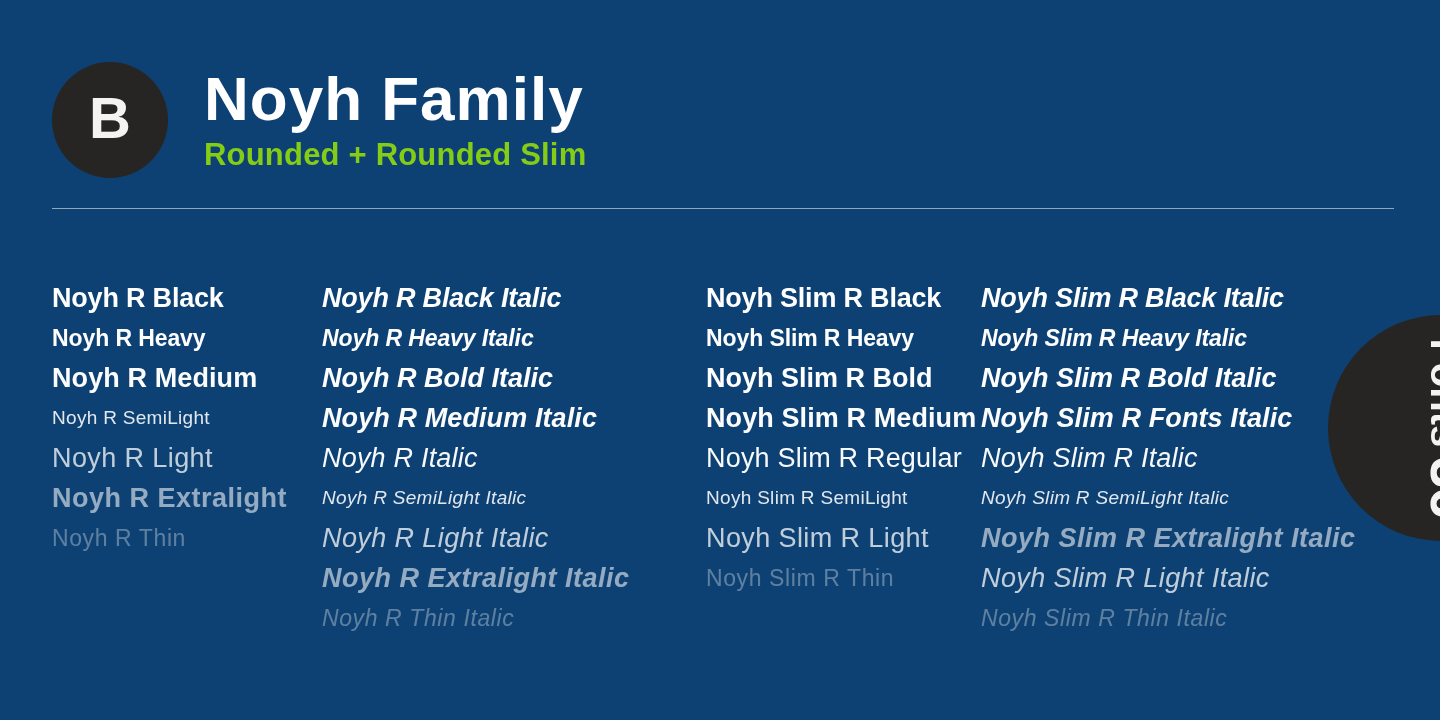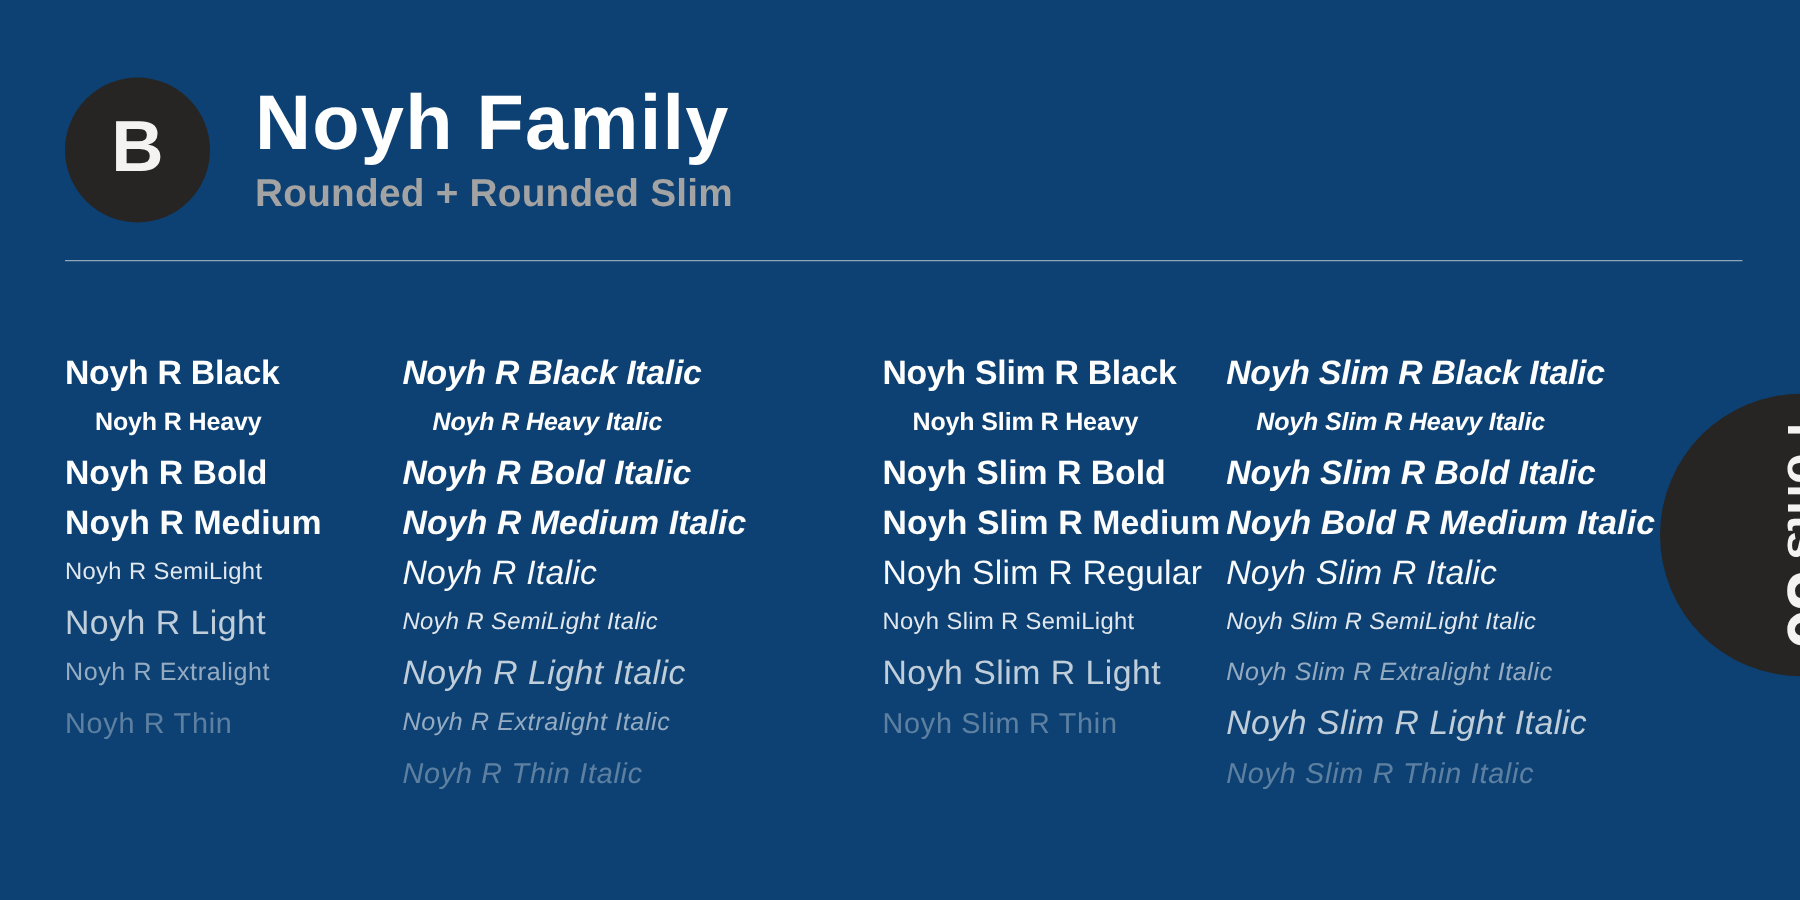--- a/index.html
+++ b/index.html
@@ -110,21 +110,21 @@
     font-size: 62px;
     font-weight: 700;
     color: #ffffff;
     line-height: 1.05;
     letter-spacing: 1px;
     margin: 0;
   }
   .sub-title {
     font-size: 31px;
     font-weight: 700;
-    color: #a3a3a3;
+    color: #84cc16;
     line-height: 1.1;
     letter-spacing: 0.2px;
     margin: 0;
     padding-top: 4px;
   }
 
   
   .divider {
     position: absolute;
     left: 52px;
@@ -156,27 +156,27 @@
 
   .style-row {
     height: 40px;
     line-height: 40px;
     white-space: nowrap;
     color: #ffffff;
   }
 
   
   .w-black      { font-weight: 900; font-size: 27px; letter-spacing: -0.2px; opacity: 1;    }
-  .w-heavy      { font-weight: 800; font-size: 20px; letter-spacing: -0.1px; opacity: 1; margin-left: 24px;    }
+  .w-heavy      { font-weight: 800; font-size: 23px; letter-spacing: -0.1px; opacity: 1;    }
   .w-bold       { font-weight: 700; font-size: 27px; letter-spacing: 0;      opacity: 1;    }
   .w-medium     { font-weight: 600; font-size: 27px; letter-spacing: 0.1px;  opacity: 0.99; }
   .w-regular    { font-weight: 400; font-size: 27px; letter-spacing: 0.2px;  opacity: 0.97; }
   .w-semilight  { font-weight: 300; font-size: 19px; letter-spacing: 0.3px;  opacity: 0.88; }
   .w-light      { font-weight: 300; font-size: 27px; letter-spacing: 0.4px;  opacity: 0.74; }
-  .w-extralight { font-weight: 400; font-size: 20px; letter-spacing: 0.5px;  opacity: 0.56; }
+  .w-extralight { font-weight: 700; font-size: 27px; letter-spacing: 0.5px;  opacity: 0.56; }
   .w-thin       { font-weight: 100; font-size: 23px; letter-spacing: 0.6px;  opacity: 0.33; }
 
   .is-italic { font-style: italic; }
 </style>
 </head>
 <body style="background: rgb(13, 65, 115);">
 
 <div class="poster" style="background: rgb(13, 65, 115);">
 
   <div class="badge-circle" style="background: rgb(38, 37, 35);"></div>
@@ -197,21 +197,20 @@
     </div>
   </div>
 
   <div class="divider" style="background: rgb(143, 166, 187);"></div>
 
   <div class="columns">
 
     <div class="col col-0">
       <div class="style-row w-black">Noyh R Black</div>
       <div class="style-row w-heavy">Noyh R Heavy</div>
-      <div class="style-row w-bold">Noyh R Bold</div>
       <div class="style-row w-medium">Noyh R Medium</div>
       <div class="style-row w-semilight">Noyh R SemiLight</div>
       <div class="style-row w-light">Noyh R Light</div>
       <div class="style-row w-extralight">Noyh R Extralight</div>
       <div class="style-row w-thin">Noyh R Thin</div>
     </div>
 
     <div class="col col-1">
       <div class="style-row is-italic w-black">Noyh R Black Italic</div>
       <div class="style-row is-italic w-heavy">Noyh R Heavy Italic</div>
@@ -232,21 +231,21 @@
       <div class="style-row w-regular">Noyh Slim R Regular</div>
       <div class="style-row w-semilight">Noyh Slim R SemiLight</div>
       <div class="style-row w-light">Noyh Slim R Light</div>
       <div class="style-row w-thin">Noyh Slim R Thin</div>
     </div>
 
     <div class="col col-3">
       <div class="style-row is-italic w-black">Noyh Slim R Black Italic</div>
       <div class="style-row is-italic w-heavy">Noyh Slim R Heavy Italic</div>
       <div class="style-row is-italic w-bold">Noyh Slim R Bold Italic</div>
-      <div class="style-row is-italic w-medium">Noyh Bold R Medium Italic</div>
+      <div class="style-row is-italic w-medium">Noyh Slim R Fonts Italic</div>
       <div class="style-row is-italic w-regular">Noyh Slim R Italic</div>
       <div class="style-row is-italic w-semilight">Noyh Slim R SemiLight Italic</div>
       <div class="style-row is-italic w-extralight">Noyh Slim R Extralight Italic</div>
       <div class="style-row is-italic w-light">Noyh Slim R Light Italic</div>
       <div class="style-row is-italic w-thin">Noyh Slim R Thin Italic</div>
     </div>
 
   </div>
 
 </div>

